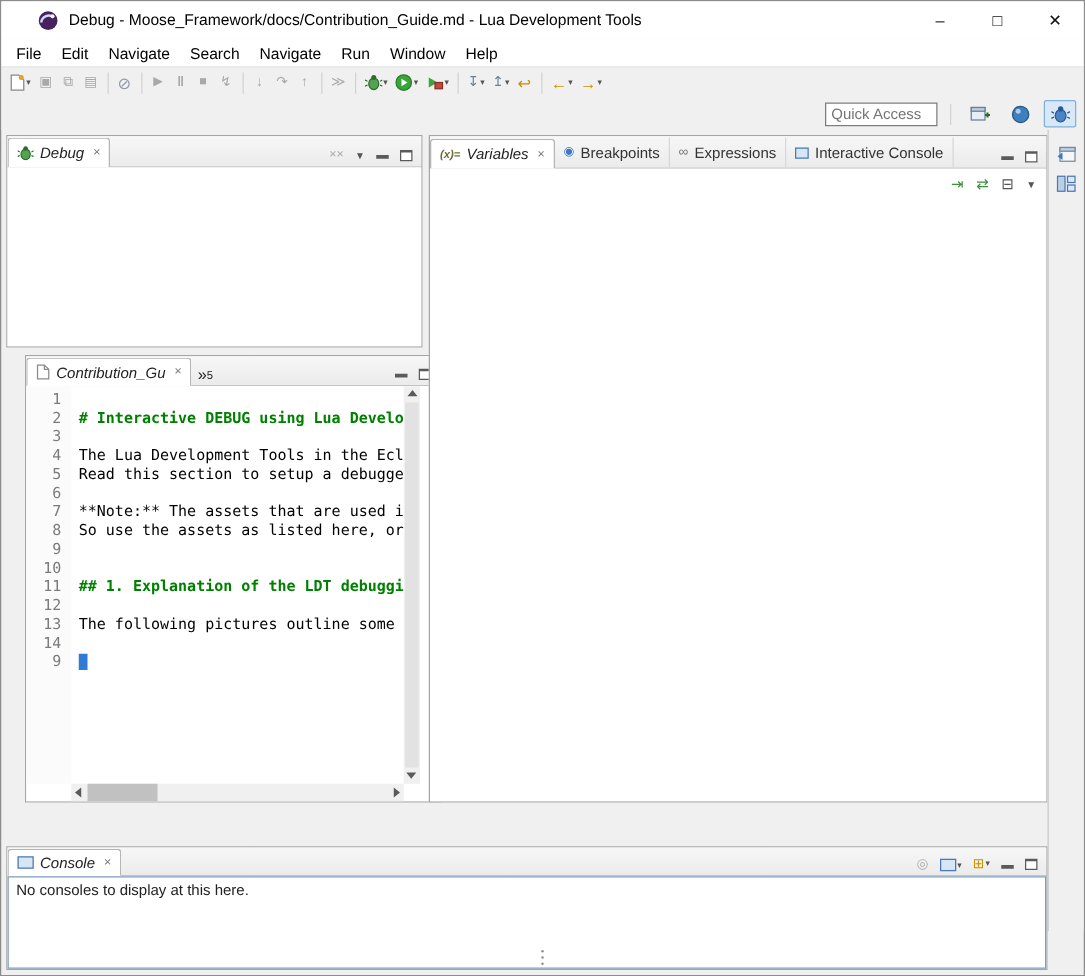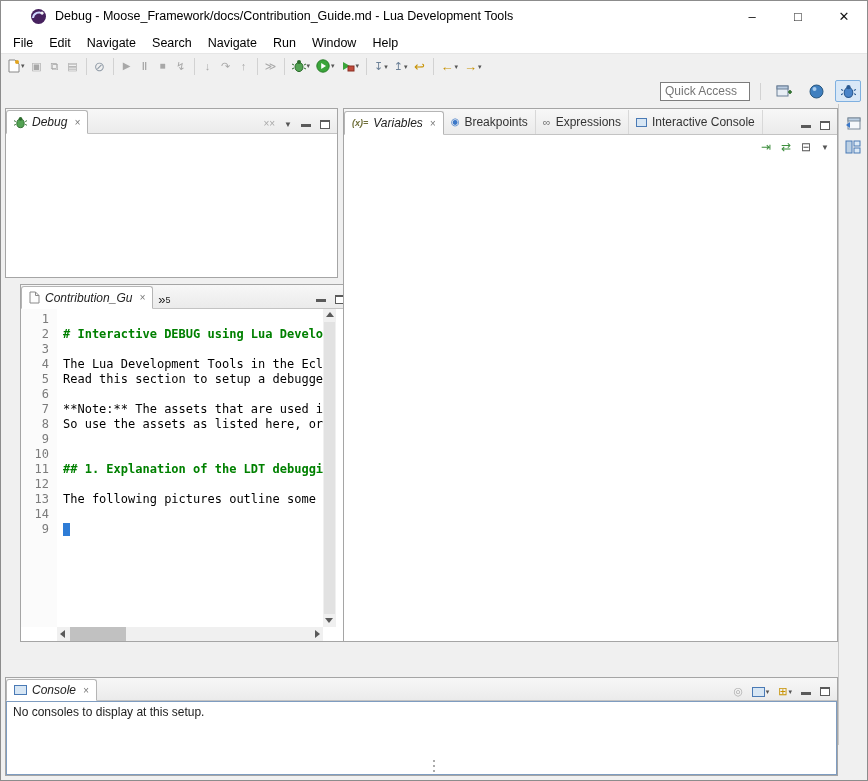--- a/index.html
+++ b/index.html
@@ -364,21 +364,21 @@
       </span>
       <span style="display:flex;align-items:center" class="glyph11 gold">
         <span>⊞</span>
         <span class="dd">▾</span>
       </span>
       <span class="wmin"></span>
       <span class="wmax"></span>
     </div>
   </div>
   <div class="console-body">
-    <span>No consoles to display at this setup.</span>
+    <span>No consoles to display at this here.</span>
   </div>
 </div>
 
 <div class="grip">
   <i></i>
     <i></i>
     <i></i>
 </div>
 
 </body></html>

